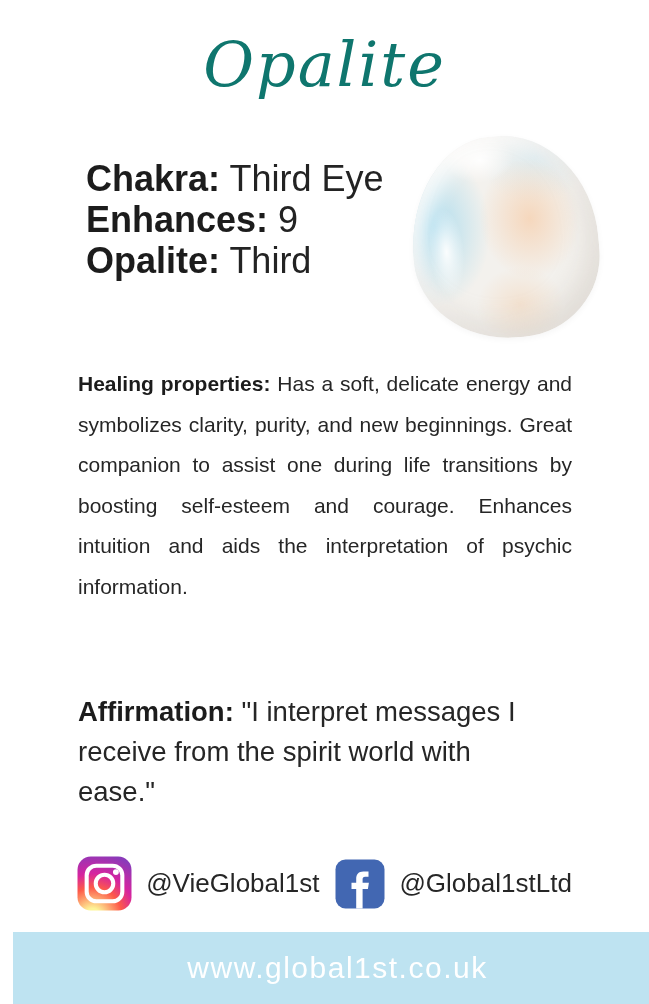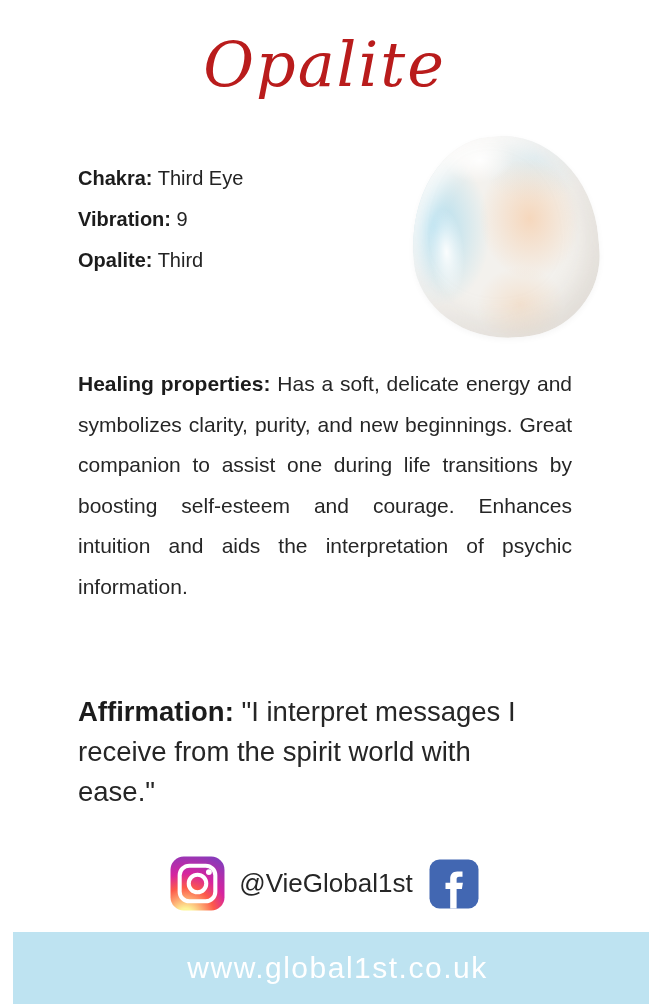--- a/index.html
+++ b/index.html
@@ -20,29 +20,29 @@
     position: absolute;
     top: 28px;
     left: 0;
     width: 100%;
     text-align: center;
     font-family: "DejaVu Serif", serif;
     font-style: italic;
     font-weight: 400;
     font-size: 62px;
     letter-spacing: 2px;
-    color: #b91c1c;
+    color: #0f766e;
   }
 
   
   .props {
     position: absolute;
-    left: 78px;
+    left: 86px;
     top: 158px;
-    font-size: 20px;
+    font-size: 36px;
     line-height: 41px;
     color: #232323;
   }
   .prop-line strong { font-weight: 700; color: #1c1c1c; }
 
   
   .stone-wrap {
     position: absolute;
     left: 412px;
     top: 136px;
@@ -138,21 +138,21 @@
 <div class="card">
 
   <h1 class="title">Opalite</h1>
 
   <div class="props">
     <div class="prop-line">
       <strong>Chakra:</strong>
       <span>Third Eye</span>
     </div>
     <div class="prop-line">
-      <strong>Vibration:</strong>
+      <strong>Enhances:</strong>
       <span>9</span>
     </div>
     <div class="prop-line">
       <strong>Opalite:</strong>
       <span>Third</span>
     </div>
   </div>
 
   <div class="stone-wrap">
     <div class="stone"></div>
@@ -191,20 +191,21 @@
       <span class="social-handle">@VieGlobal1st</span>
     </div>
 
     <div class="social-item">
       <span style="display:inline-flex;">
         <svg width="50" height="50" viewBox="0 0 50 50">
           <rect x="0.5" y="0.5" width="49" height="49" rx="10" fill="#4267b2"></rect>
           <path d="M33.5 12.5h-5.2c-4.6 0-7.1 2.8-7.1 7.2v4h-4.7v6.2h4.7v19.6h6.4V29.9h5.3l1-6.2h-6.3v-3.4c0-1.7.7-2.6 2.5-2.6h3.4z" fill="#ffffff"></path>
         </svg>
       </span>
+      <span class="social-handle">@Global1stLtd</span>
     </div>
 
   </div>
 
   <div class="footer">
     <span class="footer-url">www.global1st.co.uk</span>
   </div>
 
 </div>
 

